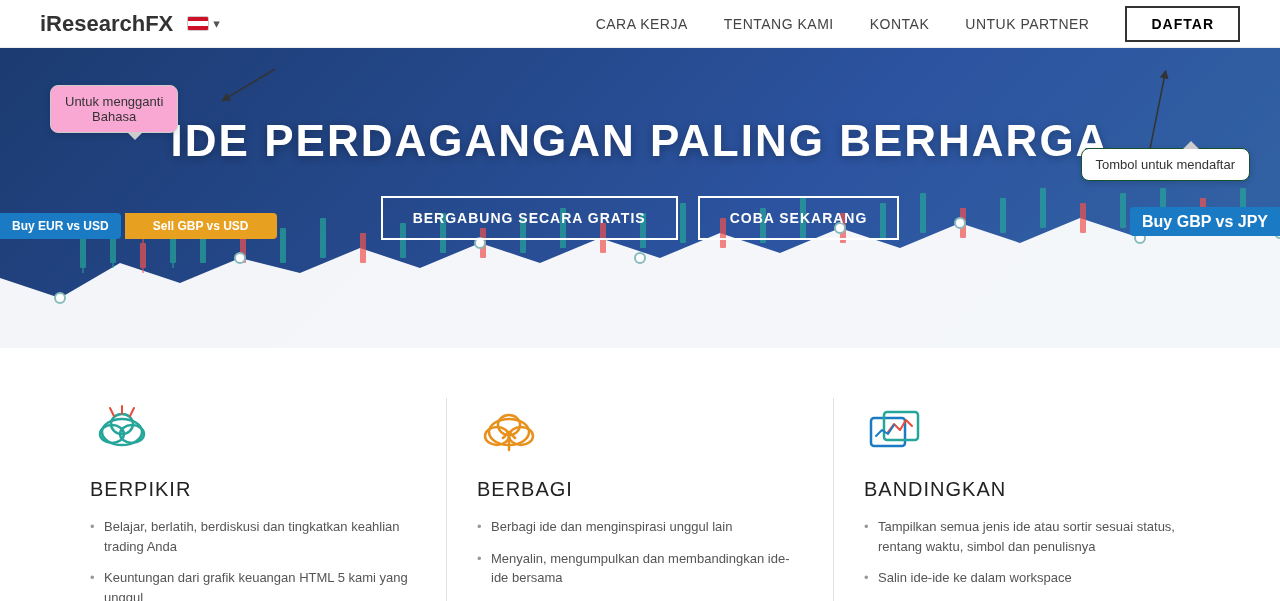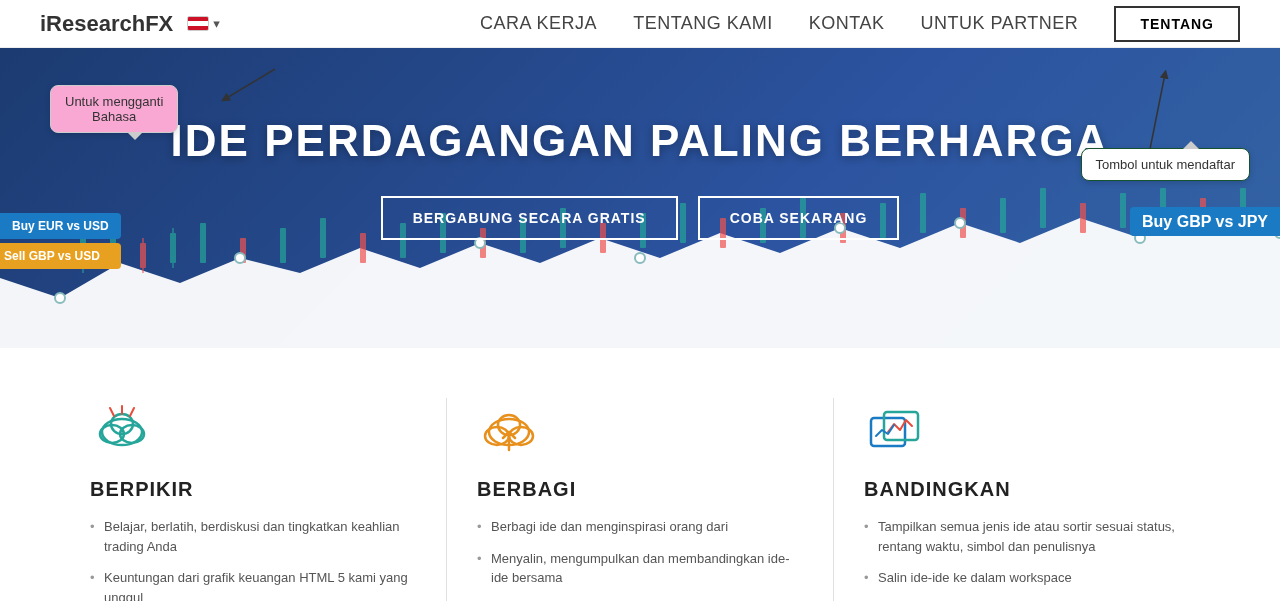--- a/index.html
+++ b/index.html
@@ -41,21 +41,21 @@
       border-radius: 2px;
       border: 1px solid #ccc;
       position: relative;
     }
     .nav-links {
       display: flex;
       align-items: center;
       gap: 36px;
     }
     .nav-link {
-      font-size: 18px;
+      font-size: 14px;
       color: #444;
       text-decoration: none;
       cursor: pointer;
       letter-spacing: 0.5px;
     }
     .btn-daftar {
       background: #fff;
       border: 2px solid #333;
       padding: 8px 24px;
       font-size: 14px;
@@ -183,21 +183,21 @@
       color: #fff;
       padding: 12px 30px;
       font-size: 14px;
       font-weight: bold;
       cursor: pointer;
       letter-spacing: 1px;
     }
     .badge-sell {
       background: #e8a020;
       color: #fff;
-      padding: 6px 4px;
+      padding: 6px 28px;
       font-size: 12px;
       font-weight: bold;
       border-radius: 0 4px 4px 0;
     }
     .badge-buy-left {
       background: #1a7bc4;
       color: #fff;
       padding: 6px 12px;
       font-size: 12px;
       font-weight: bold;
@@ -258,21 +258,21 @@
     .feature-icon {
       width: 64px;
       height: 64px;
       margin-bottom: 16px;
       display: flex;
       align-items: center;
       justify-content: center;
     }
     .feature-title {
       font-size: 20px;
-      font-weight: bold;
+      font-weight: normal;
       color: #222;
       margin-bottom: 16px;
       letter-spacing: 1px;
     }
     .feature-list {
       list-style: none;
       padding: 0;
     }
     .feature-list li {
       font-size: 13px;
@@ -301,21 +301,21 @@
       <div class="flag-selector">
         <div class="flag-icon"></div>
         <span>▾</span>
       </div>
     </div>
     <div class="nav-links">
       <a class="nav-link">CARA KERJA</a>
       <a class="nav-link">TENTANG KAMI</a>
       <a class="nav-link">KONTAK</a>
       <a class="nav-link">UNTUK PARTNER</a>
-      <button class="btn-daftar">TENTANG</button>
+      <button class="btn-daftar">DAFTAR</button>
     </div>
   </nav>
 
   <div class="callout-bahasa" style="white-space:pre-line;">Untuk mengganti
 Bahasa</div>
 
   <svg class="arrow-line-bahasa" viewBox="0 0 80 40">
     <line x1="70" y1="5" x2="20" y2="35" stroke="#333" stroke-width="1.5" marker-end="url(#arrowhead)"></line>
     <defs>
       <marker id="arrowhead" markerWidth="6" markerHeight="6" refX="3" refY="3" orient="auto">
@@ -384,21 +384,21 @@
     <circle cx="60" cy="110" r="5" fill="white" stroke="#8bb" stroke-width="2"></circle>
     <circle cx="240" cy="70" r="5" fill="white" stroke="#8bb" stroke-width="2"></circle>
     <circle cx="480" cy="55" r="5" fill="white" stroke="#8bb" stroke-width="2"></circle>
     <circle cx="640" cy="70" r="5" fill="white" stroke="#8bb" stroke-width="2"></circle>
     <circle cx="840" cy="40" r="5" fill="white" stroke="#8bb" stroke-width="2"></circle>
     <circle cx="960" cy="35" r="5" fill="white" stroke="#8bb" stroke-width="2"></circle>
     <circle cx="1140" cy="50" r="5" fill="white" stroke="#8bb" stroke-width="2"></circle>
     <circle cx="1280" cy="45" r="5" fill="white" stroke="#8bb" stroke-width="2"></circle>
   </svg>
 
-  <div style="position:absolute;left:0;top:55%;z-index:5;display:flex;flex-direction:column;gap:4px;">
+  <div style="position:absolute;left:0;top:55%;z-index:5;display:flex;flex-direction:row;gap:4px;">
     <span class="badge-buy-left">Buy EUR vs USD</span>
     <span class="badge-sell">Sell GBP vs USD</span>
   </div>
   <div style="position:absolute;right:0;top:55%;z-index:5;">
     <span class="badge-buy-right">Buy GBP vs JPY</span>
   </div>
 
   <h1 class="hero-title">IDE PERDAGANGAN PALING BERHARGA</h1>
 
 
@@ -440,21 +440,21 @@
         <ellipse cx="18" cy="36" rx="12" ry="9" fill="none" stroke="#e8901c" stroke-width="2.5"></ellipse>
         <ellipse cx="42" cy="36" rx="12" ry="9" fill="none" stroke="#e8901c" stroke-width="2.5"></ellipse>
         <ellipse cx="30" cy="25" rx="11" ry="10" fill="none" stroke="#e8901c" stroke-width="2.5"></ellipse>
 
         <line x1="30" y1="50" x2="30" y2="32" stroke="#e8901c" stroke-width="2.5" stroke-linecap="round"></line>
         <polyline points="24,38 30,32 36,38" fill="none" stroke="#e8901c" stroke-width="2.5" stroke-linecap="round" stroke-linejoin="round"></polyline>
       </svg>
     </div>
     <div class="feature-title">BERBAGI</div>
     <ul class="feature-list">
-      <li>Berbagi ide dan menginspirasi orang dari</li>
+      <li>Berbagi ide dan menginspirasi unggul lain</li>
       <li>Menyalin, mengumpulkan dan membandingkan ide-ide bersama</li>
     </ul>
   </div>
 
   <div class="feature-col">
     <div class="feature-icon">
 
       <svg width="60" height="60" viewBox="0 0 60 60">
 
         <rect x="5" y="18" width="34" height="28" rx="3" fill="none" stroke="#1a7bc4" stroke-width="2.5"></rect>

